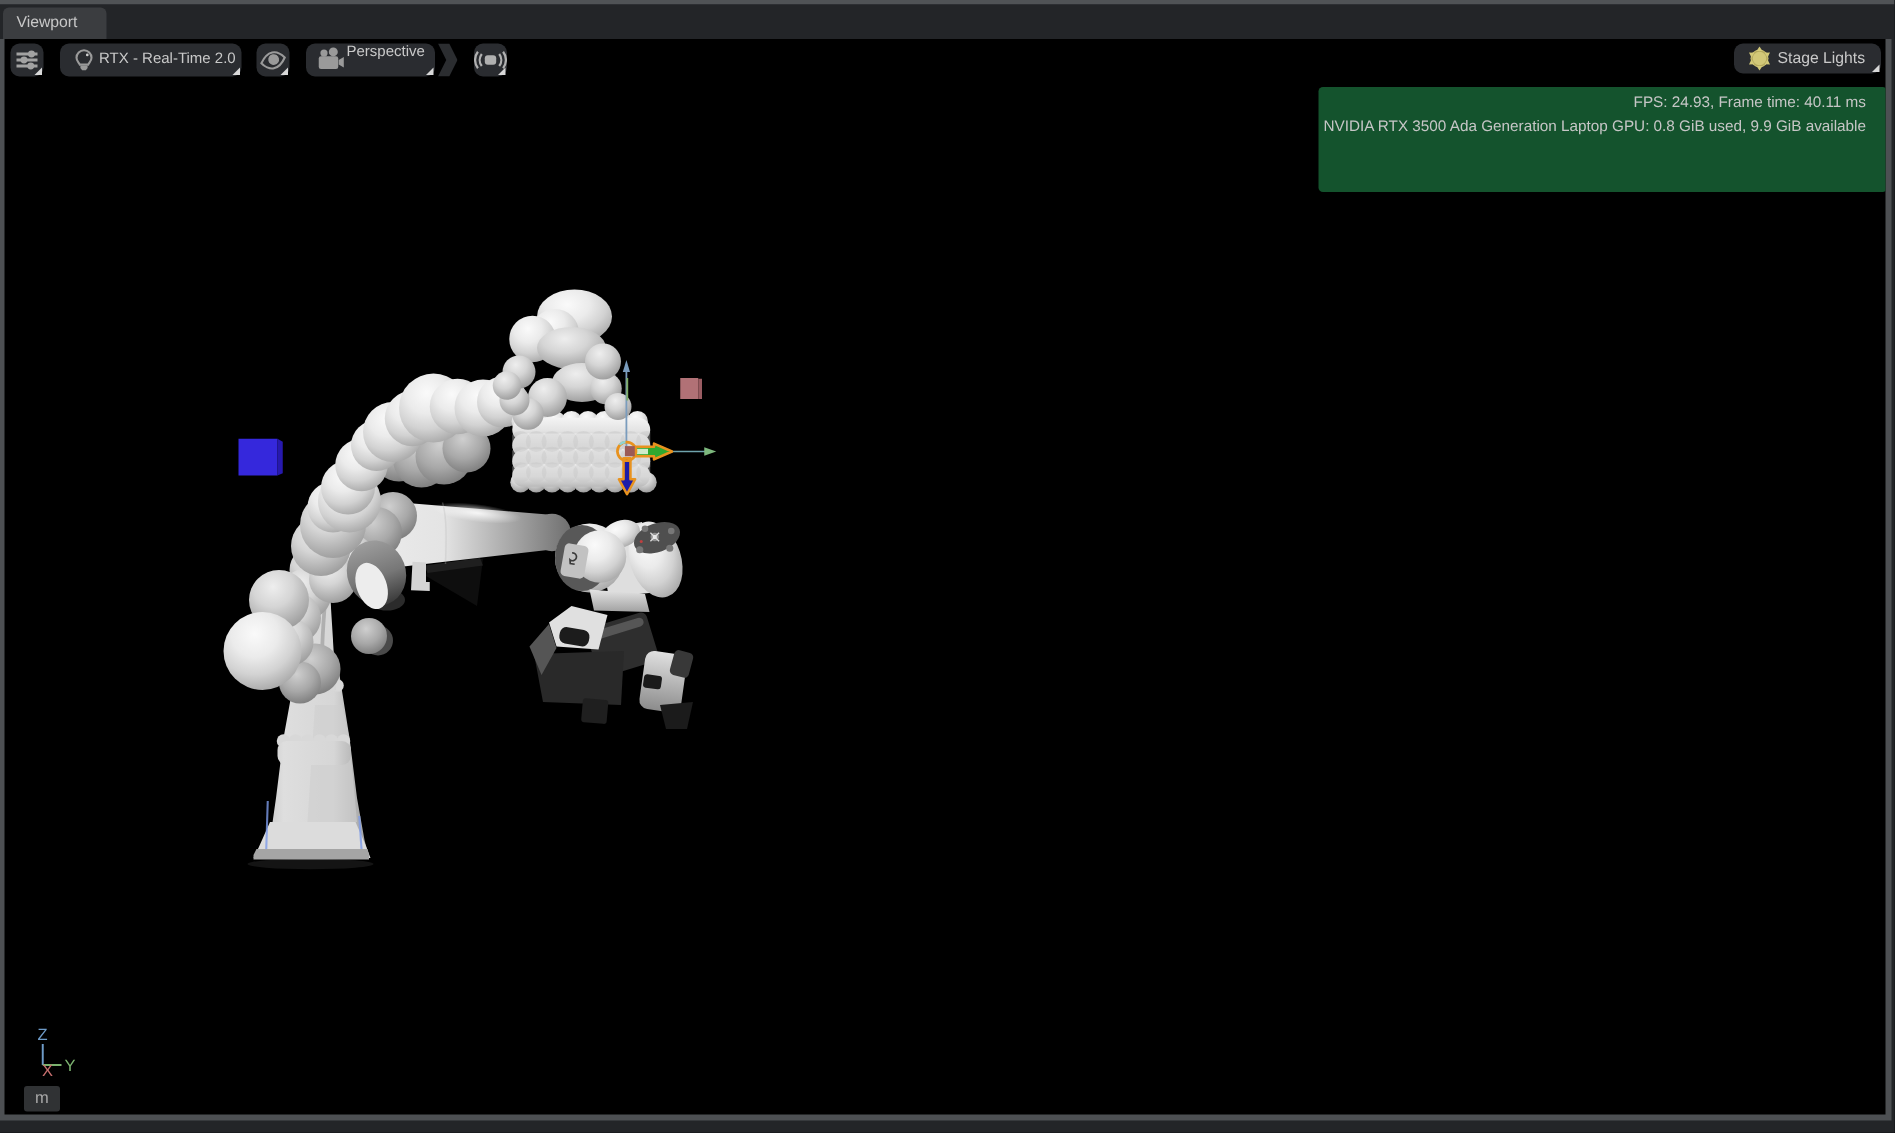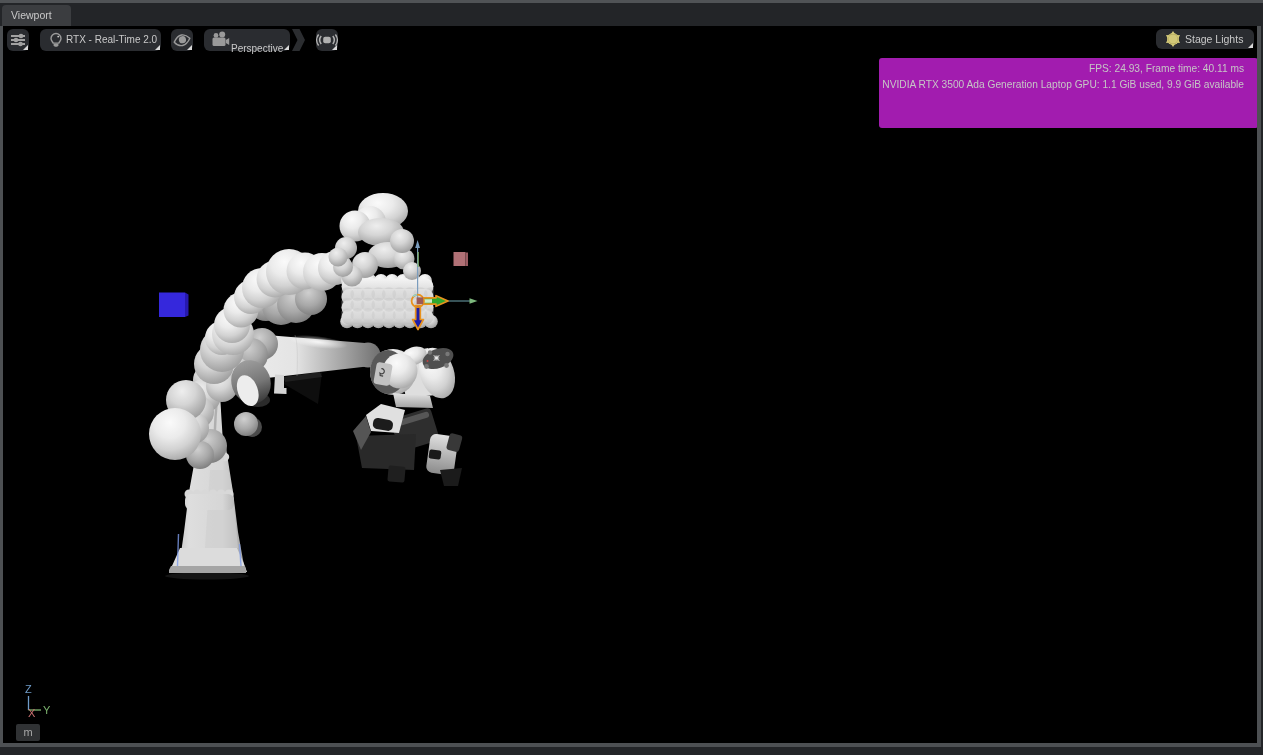--- a/index.html
+++ b/index.html
@@ -5,21 +5,21 @@
   html,body{margin:0;padding:0;background:#232528;width:1263px;height:755px;overflow:hidden;}
   *{box-sizing:border-box;}
   body{font-family:"Liberation Sans", sans-serif;position:relative;}
   .topstrip{position:absolute;left:0;top:0;width:1263px;height:3px;background:#505356;}
   .tabbar{position:absolute;left:0;top:3px;width:1263px;height:37px;background:#232528;}
   .tab{position:absolute;left:2px;top:2px;width:69px;height:21px;background:#3b3d40;border-radius:4px 4px 0 0;color:#c8c8c8;font-size:10.5px;line-height:21px;padding-left:9px;}
   .frame{position:absolute;left:0;top:26px;width:1261px;height:721px;background:#4d5053;}
   .viewport{position:absolute;left:3px;top:26px;width:1254px;height:717px;background:#000;overflow:hidden;}
   .btn{position:absolute;background:#2a2c30;border-radius:6px;height:22px;color:#c9c9c9;font-size:10px;white-space:nowrap;}
   .fold{position:absolute;right:1px;bottom:1px;width:0;height:0;border-style:solid;border-width:0 0 5px 5px;border-color:transparent transparent #d8d8d8 transparent;}
-  .stats{position:absolute;left:876px;top:32px;width:379px;height:70px;background:#a21caf;border-radius:3px;color:#c6c6c6;font-size:10.2px;text-align:right;padding:3px 14px 0 0;line-height:15.5px;white-space:nowrap;}
+  .stats{position:absolute;left:876px;top:32px;width:379px;height:70px;background:#14532d;border-radius:3px;color:#c6c6c6;font-size:10.2px;text-align:right;padding:3px 14px 0 0;line-height:15.5px;white-space:nowrap;}
   .mbox{position:absolute;left:13px;top:698px;width:24px;height:17px;background:#303234;border-radius:2px;color:#a8a8a8;font-size:11px;text-align:center;line-height:17px;}
 </style>
 </head>
 <body>
 <div class="topstrip"></div>
 <div class="tabbar">
     <div class="tab">Viewport</div>
   </div>
 <div class="frame"></div>
 <div class="viewport">
@@ -303,21 +303,21 @@
     </svg>
     <div class="fold"></div>
   </div>
   <div class="btn" style="left:201px;top:3px;width:86px;">
     <svg width="24" height="22" viewBox="0 0 24 22" style="position:absolute;left:4px;top:0;">
       <circle cx="8" cy="6.4" r="2.4" fill="#9a9a9a"></circle>
       <circle cx="14.2" cy="5.6" r="3" fill="#9a9a9a"></circle>
       <rect x="4.5" y="8.5" width="13" height="8.5" rx="1.5" fill="#9a9a9a"></rect>
       <path d="M17.8 11 l3.4 -2 v7 l-3.4 -2 z" fill="#9a9a9a"></path>
     </svg>
-    <span style="position:absolute;left:27px;top:14px;">Perspective</span>
+    <span style="position:absolute;left:27px;top:0;">Perspective</span>
     <div class="fold"></div>
   </div>
   <svg width="14" height="22" viewBox="0 0 14 22" style="position:absolute;left:288px;top:3px;">
     <path d="M1 0 L8.5 0 L14 11 L8.5 22 L1 22 L6.5 11 Z" fill="#2b2d30"></path>
   </svg>
   <div class="btn" style="left:313px;top:3px;width:22px;">
     <svg width="22" height="22" viewBox="0 0 22 22">
       <rect x="7.2" y="7.8" width="7.6" height="6.4" rx="2" fill="#b0b0b0"></rect>
       <path d="M5.2 7 a6.5 6.5 0 0 0 0 8" fill="none" stroke="#b0b0b0" stroke-width="1.5"></path>
       <path d="M2.6 5.5 a9 9 0 0 0 0 11" fill="none" stroke="#b0b0b0" stroke-width="1.5"></path>
@@ -338,21 +338,21 @@
         <path d="M3 14 L6.6 13.8 L4.6 10.6 Z"></path>
           <path d="M17 14 L13.4 13.8 L15.4 10.6 Z"></path>
       </g>
     </svg>
     <span style="position:absolute;left:29px;top:4px;font-size:10.5px;text-align:right;">Stage Lights</span>
     <div class="fold"></div>
   </div>
 
   <div class="stats">
     <div>FPS: 24.93, Frame time: 40.11 ms</div>
-    <div>NVIDIA RTX 3500 Ada Generation Laptop GPU: 1.1 GiB used, 9.9 GiB available</div>
+    <div>NVIDIA RTX 3500 Ada Generation Laptop GPU: 0.8 GiB used, 9.9 GiB available</div>
   </div>
 
   <svg width="60" height="40" viewBox="0 0 60 40" style="position:absolute;left:18px;top:656px;">
     <text x="4" y="11" fill="#6e9bc8" font-size="11">Z</text>
     <line x1="7.5" y1="14" x2="7.5" y2="28" stroke="#6e9bc8" stroke-width="1.3"></line>
     <line x1="7.5" y1="28" x2="20" y2="28" stroke="#7cb36f" stroke-width="1.3"></line>
     <text x="22" y="32" fill="#7cb36f" font-size="11">Y</text>
     <text x="7" y="35" fill="#c86f6f" font-size="11">X</text>
   </svg>
   <div class="mbox">m</div>

